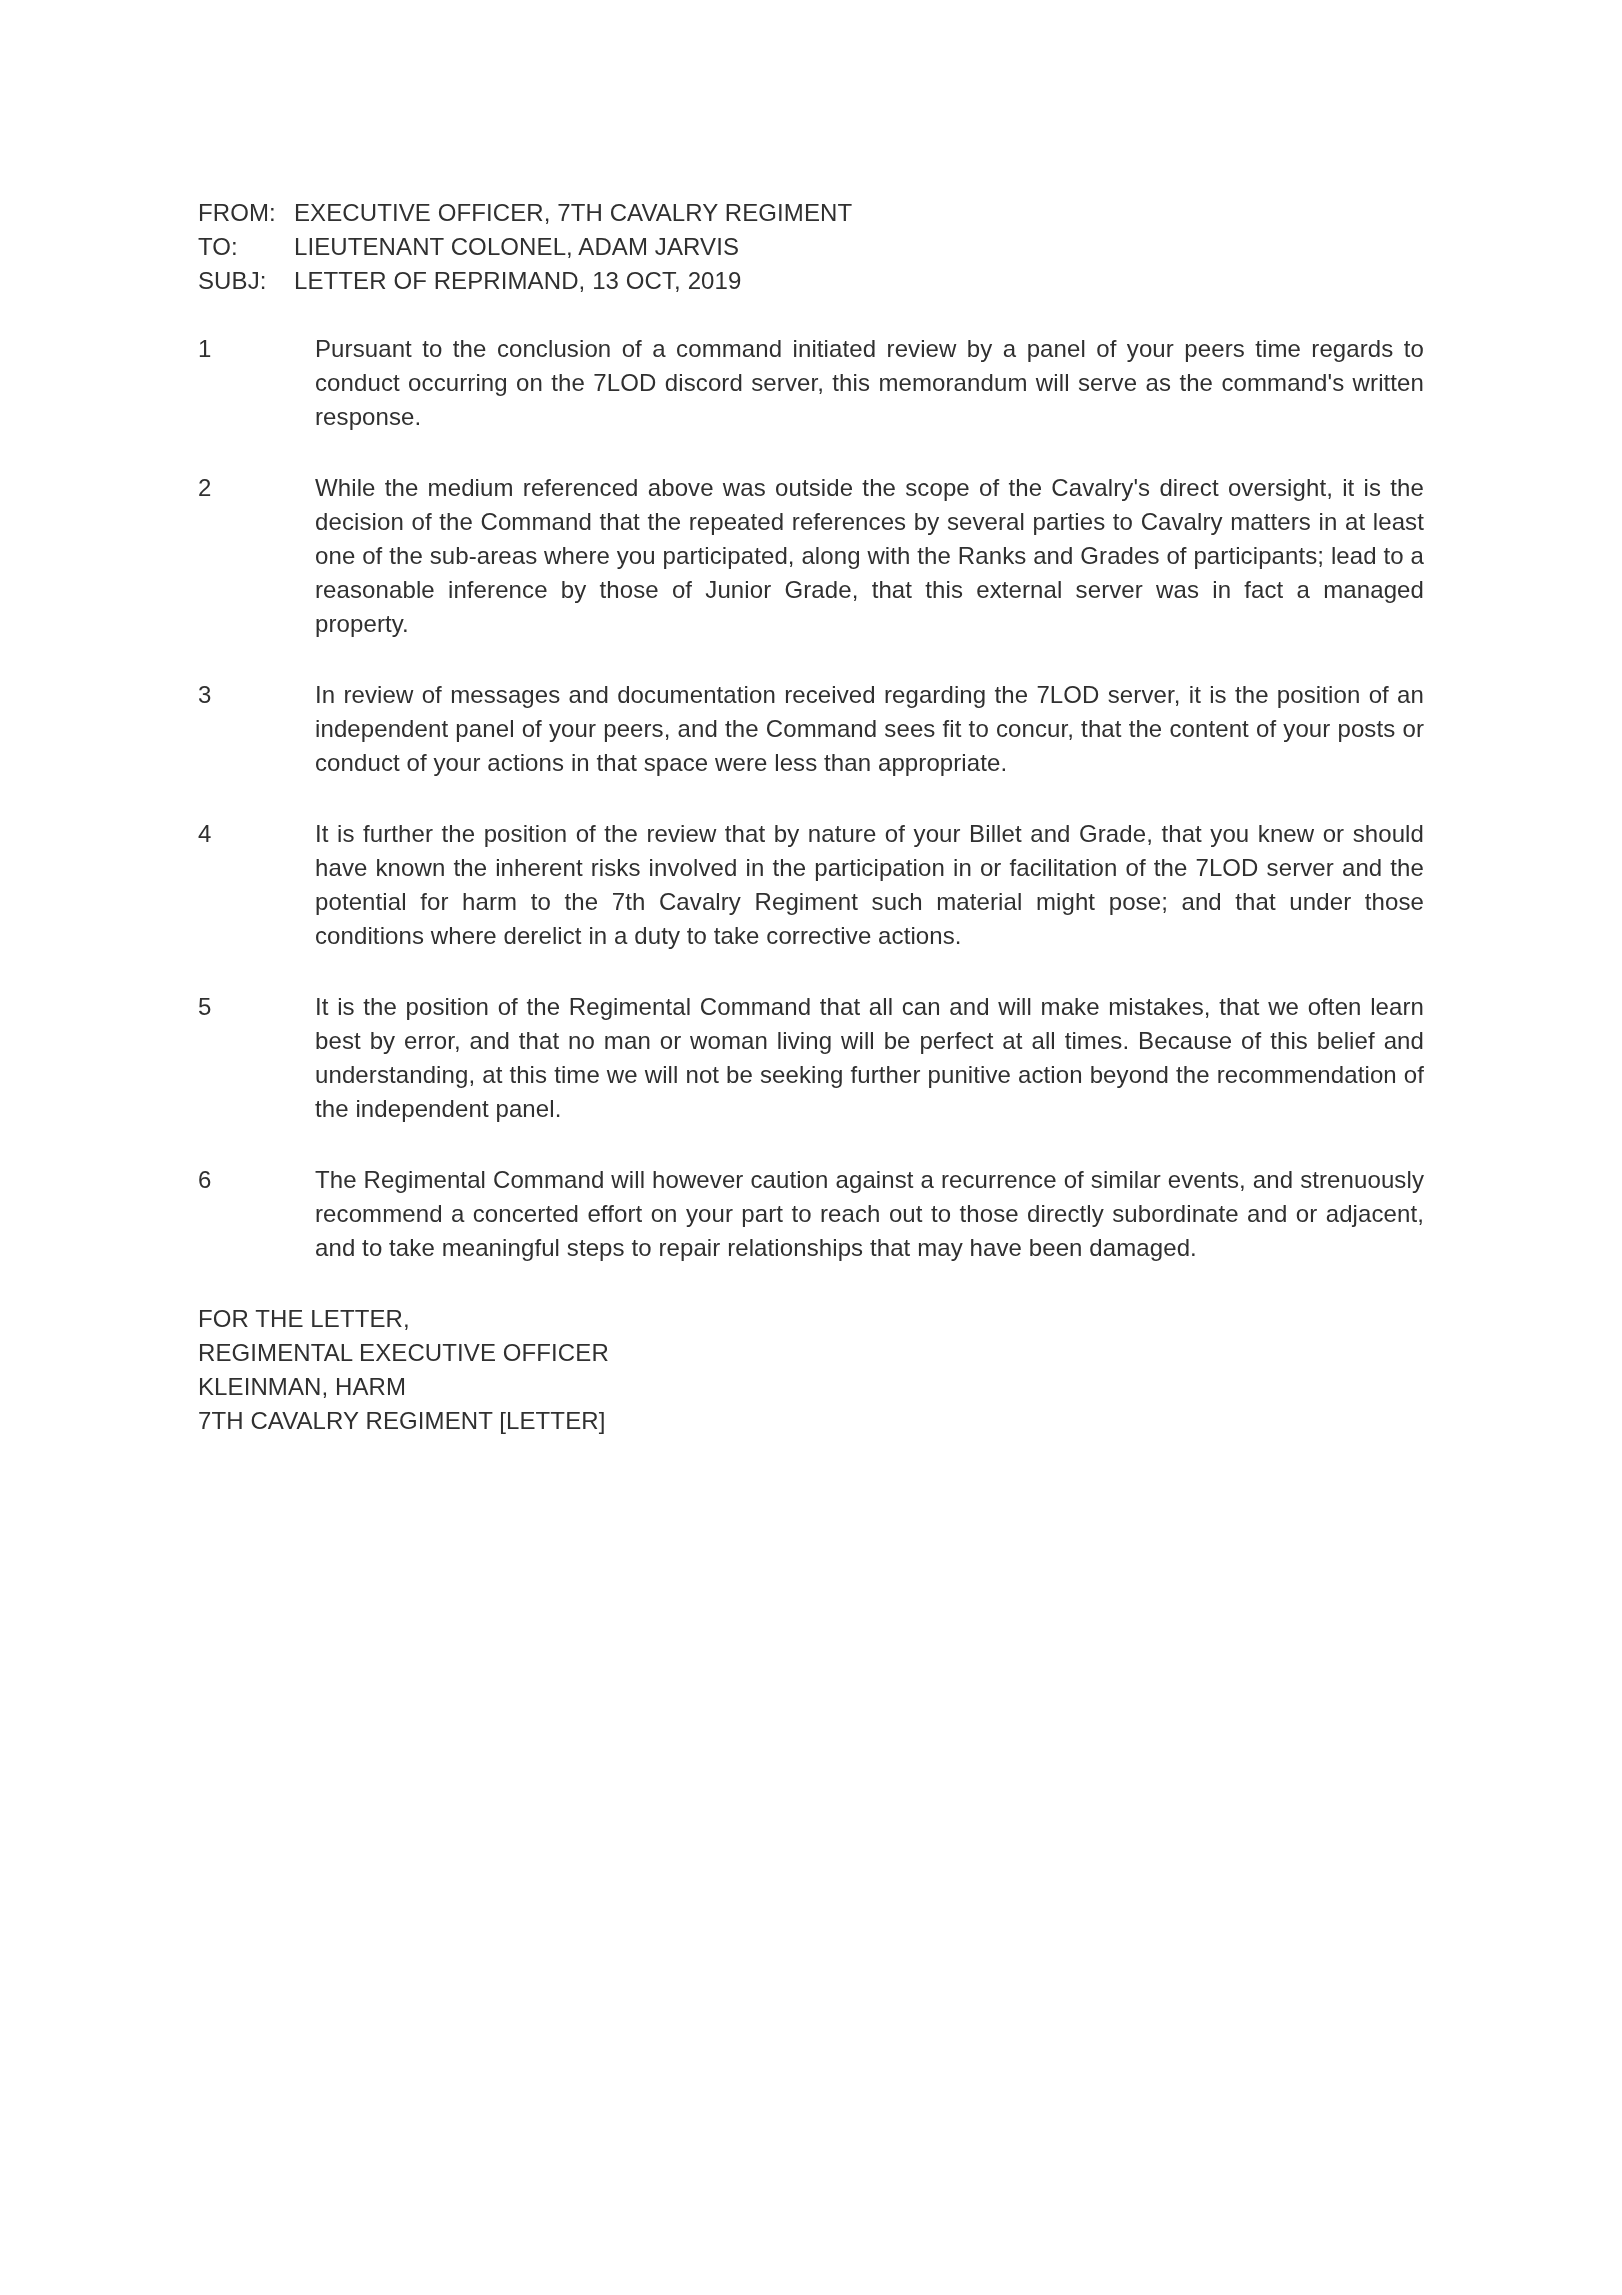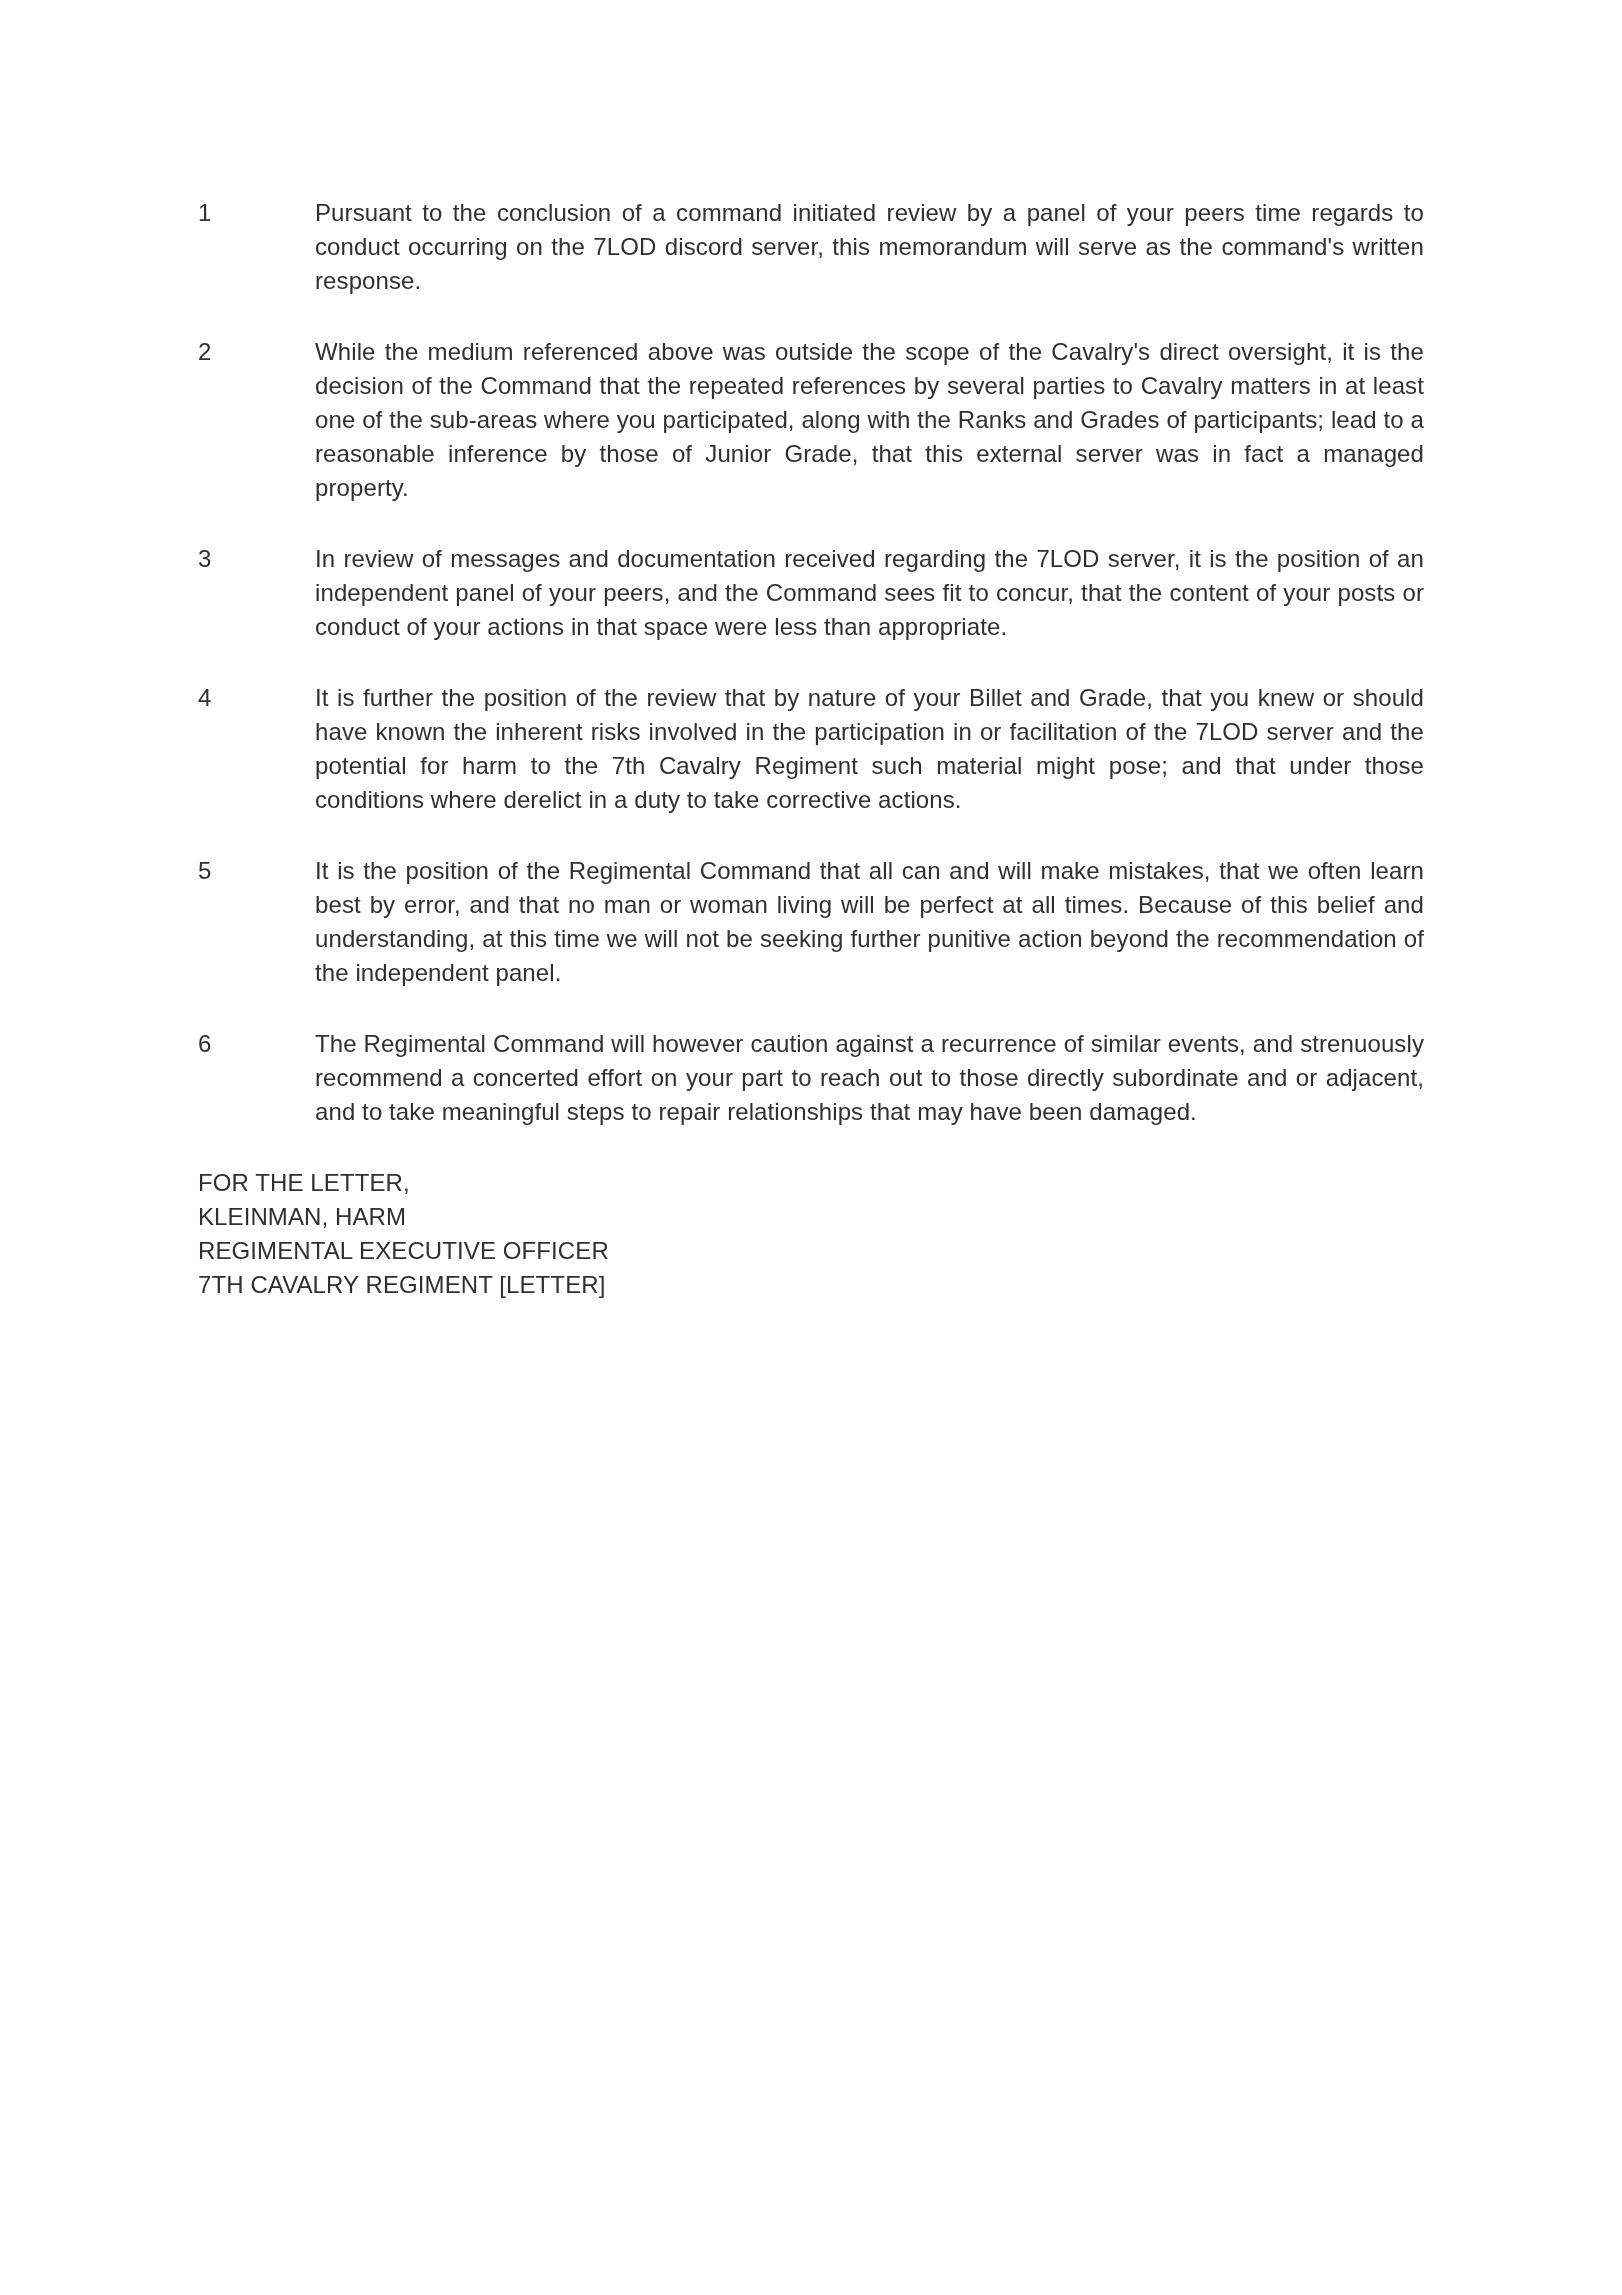--- a/index.html
+++ b/index.html
@@ -64,20 +64,34 @@
     margin-top: 32px;
   }
   .sig-line { white-space: nowrap; }
 </style>
 </head>
 <body>
 
 <div class="page">
   <div class="content">
 
+    <div class="memo-header">
+      <div class="memo-row">
+        <span class="memo-label">FROM:</span>
+        <span class="memo-value">EXECUTIVE OFFICER, 7TH CAVALRY REGIMENT</span>
+      </div>
+      <div class="memo-row">
+        <span class="memo-label">TO:</span>
+        <span class="memo-value">LIEUTENANT COLONEL, ADAM JARVIS</span>
+      </div>
+      <div class="memo-row">
+        <span class="memo-label">SUBJ:</span>
+        <span class="memo-value">LETTER OF REPRIMAND, 13 OCT, 2019</span>
+      </div>
+    </div>
 
     <div class="para">
       <span class="para-num">1</span>
       <span class="para-text">Pursuant to the conclusion of a command initiated review by a panel of your peers time regards to conduct occurring on the 7LOD discord server, this memorandum will serve as the command's written response.</span>
     </div>
 
     <div class="para">
       <span class="para-num">2</span>
       <span class="para-text">While the medium referenced above was outside the scope of the Cavalry's direct oversight, it is the decision of the Command that the repeated references by several parties to Cavalry matters in at least one of the sub-areas where you participated, along with the Ranks and Grades of participants; lead to a reasonable inference by those of Junior Grade, that this external server was in fact a managed property.</span>
     </div>
@@ -97,20 +111,20 @@
       <span class="para-text">It is the position of the Regimental Command that all can and will make mistakes, that we often learn best by error, and that no man or woman living will be perfect at all times.  Because of this belief and understanding, at this time we will not be seeking further punitive action beyond the recommendation of the independent panel.</span>
     </div>
 
     <div class="para">
       <span class="para-num">6</span>
       <span class="para-text">The Regimental Command will however caution against a recurrence of similar events, and strenuously recommend a concerted effort on your part to reach out to those directly subordinate and or adjacent, and to take meaningful steps to repair relationships that may have been damaged.</span>
     </div>
 
     <div class="signature">
       <div class="sig-line">FOR THE LETTER,</div>
+      <div class="sig-line">REGIMENTAL EXECUTIVE OFFICER</div>
       <div class="sig-line">KLEINMAN, HARM</div>
-      <div class="sig-line">REGIMENTAL EXECUTIVE OFFICER</div>
       <div class="sig-line">7TH CAVALRY REGIMENT [LETTER]</div>
     </div>
 
   </div>
 </div>
 
 
 </body></html>

